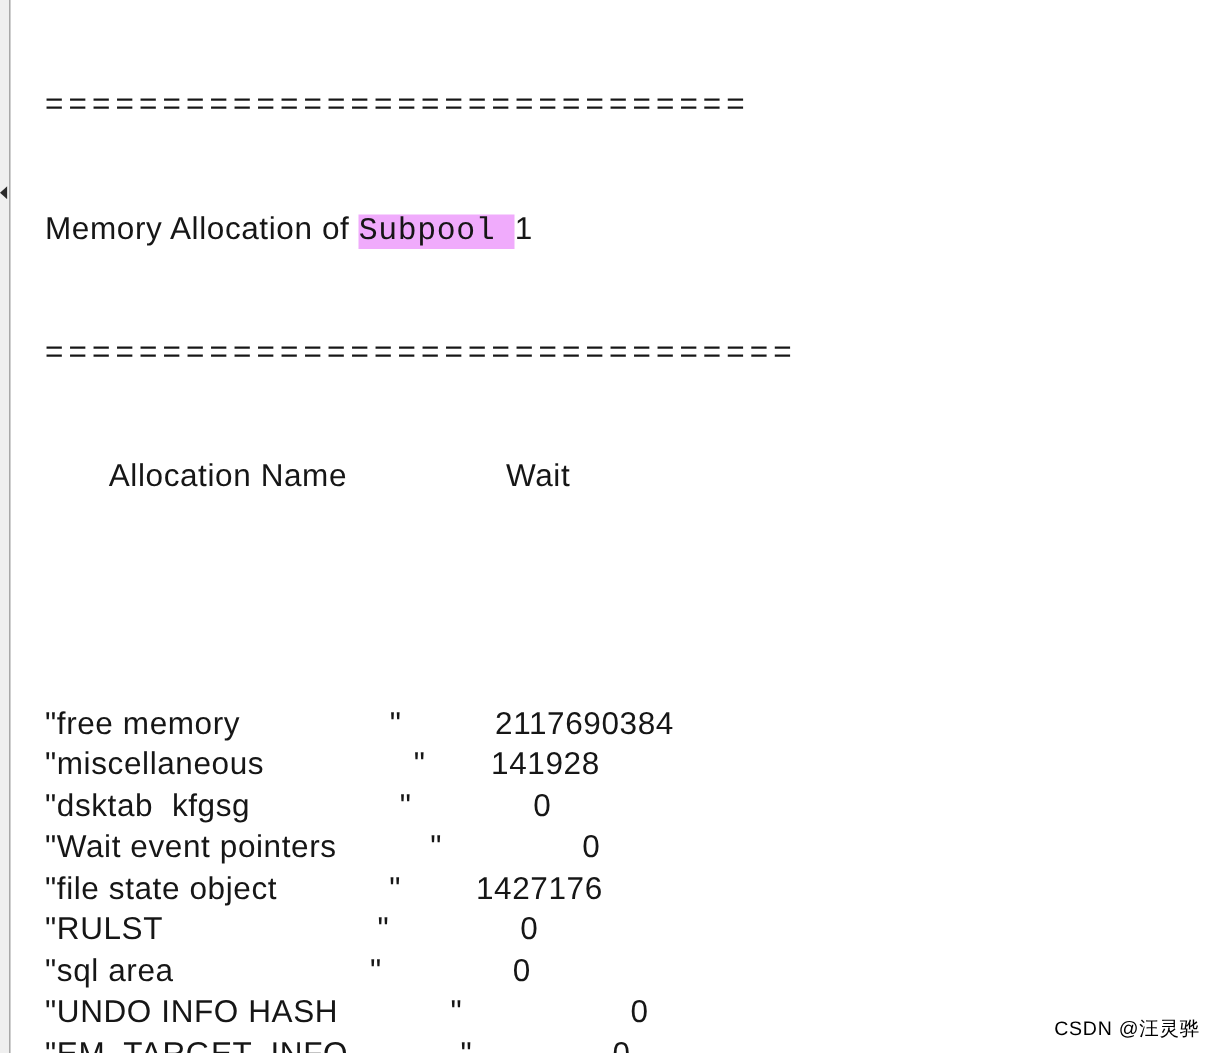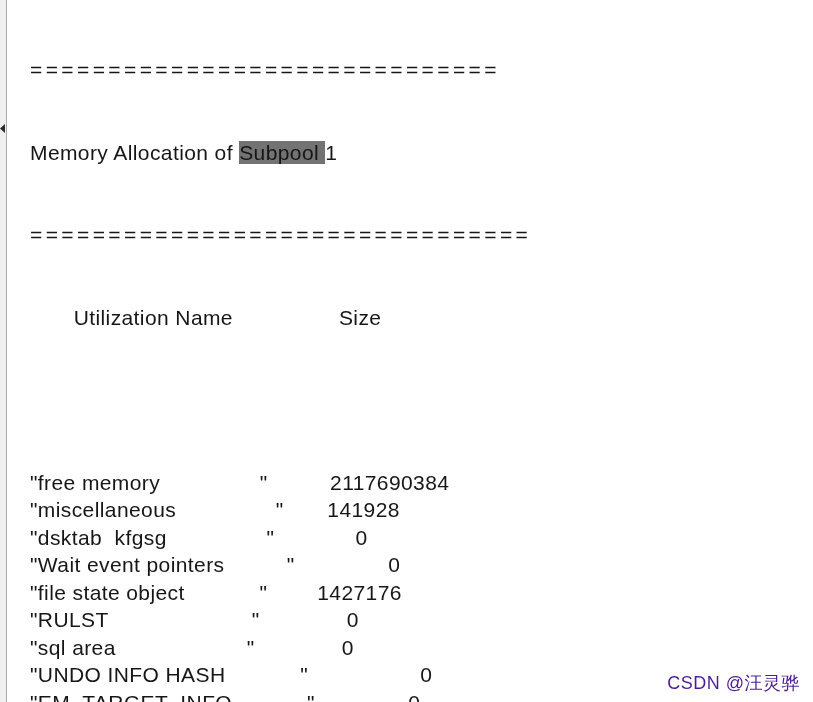--- a/index.html
+++ b/index.html
@@ -19,36 +19,36 @@
     clip-path: polygon(100% 0, 0 50%, 100% 100%);
   }
   .console {
     position: absolute; left: 8px; top: 1px; right: 0;
     padding-left: 22px;
     font-size: 21px; line-height: 27.5px; letter-spacing: 0.4px;
     color: #161616; white-space: pre;
   }
   .line { height: 27.5px; }
   .sep-line { letter-spacing: 3.4px; }
-  .sel { background: #737373; }
+  .sel { background: #f0abfc; font-family: Liberation Mono, monospace; }
   .watermark {
     position: absolute; right: 13px; bottom: 7px;
-    font-size: 18px; letter-spacing: 0.5px; color: #4c1d95;
+    font-size: 13px; letter-spacing: 0.5px; color: #000000;
     white-space: pre;
   }
 </style>
 </head>
 <body>
 
 <div class="gutter">
   <div class="gutter-marker"></div>
 </div>
 
 <div class="console">
   <div class="line sep-line">==============================</div>
   <div class="line"><span>Memory Allocation of </span><span class="sel">Subpool </span><span>1</span></div>
   <div class="line sep-line">================================</div>
-  <div class="line">       Utilization Name                 Size</div>
+  <div class="line">       Allocation Name                 Wait</div>
   <div class="line"></div>
   <div id="rows-container"><div class="line">"free memory                "          2117690384</div><div class="line">"miscellaneous                "       141928</div><div class="line">"dsktab  kfgsg                "             0</div><div class="line">"Wait event pointers          "               0</div><div class="line">"file state object            "        1427176</div><div class="line">"RULST                       "              0</div><div class="line">"sql area                     "              0</div><div class="line">"UNDO INFO HASH            "                  0</div><div class="line">"EM  TARGET  INFO            "               0</div></div>
 </div>
 
 <div class="watermark">CSDN @汪灵骅</div>
 
 </body></html>

